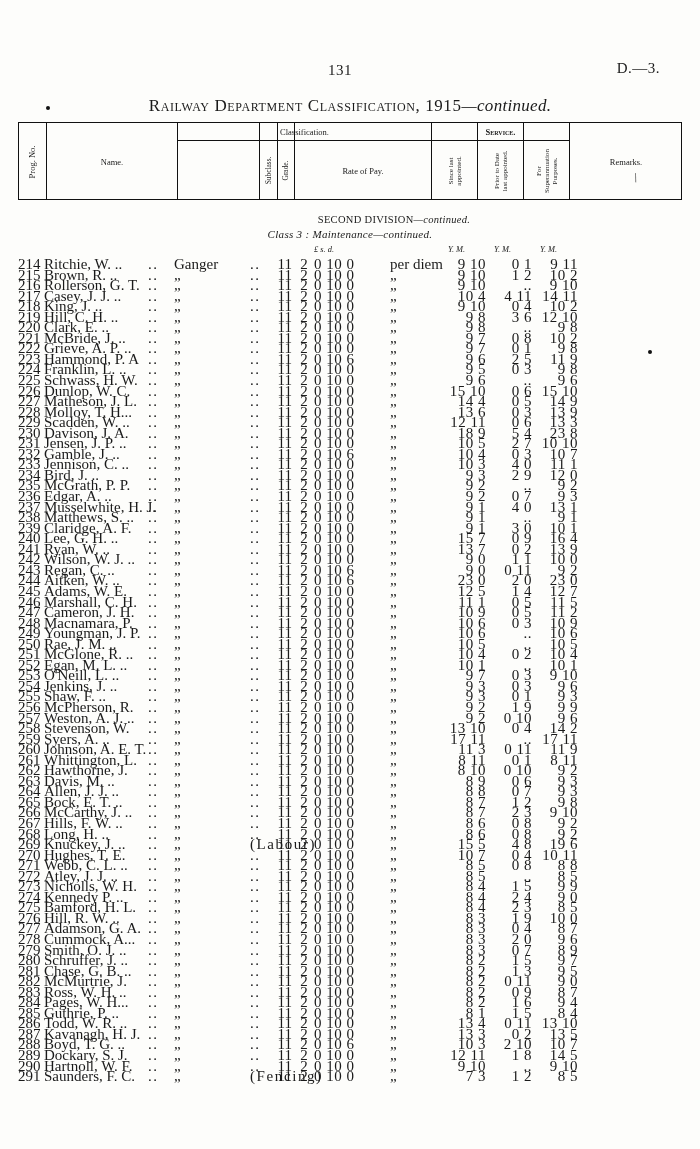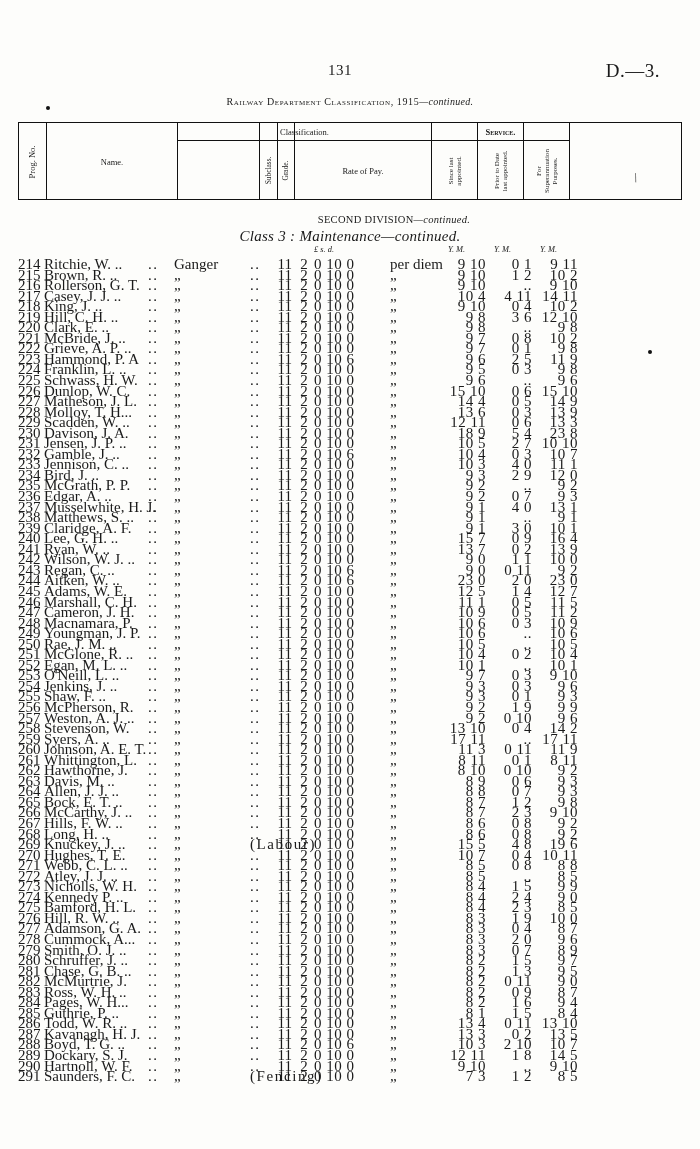--- a/index.html
+++ b/index.html
@@ -10,25 +10,25 @@
     color:#1a1a1a;
     position:relative;
     overflow:hidden;
   }
   .page{position:relative;width:700px;height:1149px;}
   .page-number{
     position:absolute;top:62px;left:0;width:680px;text-align:center;
     font-size:15px;letter-spacing:.5px;
   }
   .doc-code{
-    position:absolute;top:60px;right:40px;font-size:19px;letter-spacing:.5px;
+    position:absolute;top:60px;right:40px;font-size:15px;letter-spacing:.5px;
   }
   .doc-title{
     position:absolute;top:96px;left:0;width:700px;text-align:center;
-    font-size:10px;letter-spacing:.3px;
+    font-size:17px;letter-spacing:.3px;
   }
   .doc-title .smallcaps{font-variant:small-caps;letter-spacing:.6px;}
   .doc-title em{font-style:italic;}
 
   .dot{position:absolute;left:46px;top:106px;width:4px;height:4px;border-radius:50%;background:#111;}
   .mark-right{position:absolute;right:48px;top:350px;width:4px;height:4px;border-radius:50%;background:#111;}
   .squiggle{position:absolute;right:62px;top:170px;font-size:13px;color:#333;transform:rotate(18deg);}
 
   
   .tbl-head{
@@ -128,26 +128,29 @@
     </div>
     <div class="cell ctr" style="left:413px;top:18px;width:45px;height:59px;">
       <span class="rot" style="font-size:7px;line-height:8px;display:block;width:52px;white-space:normal;text-align:center;">Since last appointed.</span>
     </div>
     <div class="cell ctr" style="left:459px;top:18px;width:45px;height:59px;">
       <span class="rot" style="font-size:7px;line-height:8px;display:block;width:52px;white-space:normal;text-align:center;">Prior to Date last appointed.</span>
     </div>
     <div class="cell ctr" style="left:505px;top:18px;width:45px;height:59px;">
       <span class="rot" style="font-size:7px;line-height:8px;display:block;width:52px;white-space:normal;text-align:center;">For Superannuation Purposes.</span>
     </div>
+    <div class="cell ctr" style="left:551px;top:0;width:112px;height:77px;">
+      <span>Remarks.</span>
+    </div>
   </div>
 
   <div class="section-head" style="top:214px;margin-left:44px;">
     <span>SECOND  DIVISION</span><em>—continued.</em>
   </div>
-  <div class="section-head" style="top:228px;font-size:15px;">
+  <div class="section-head" style="top:228px;font-size:11px;">
     <em>Class 3 : Maintenance</em><em>—continued.</em>
   </div>
 
   <div style="position:absolute;left:18px;top:245px;width:664px;font-size:8.4px;">
     <span style="position:absolute;left:296px;" class="units">£  s.   d.</span>
     <span style="position:absolute;left:430px;" class="units">Y.  M.</span>
     <span style="position:absolute;left:476px;" class="units">Y.  M.</span>
     <span style="position:absolute;left:522px;" class="units">Y.  M.</span>
   </div>
 

